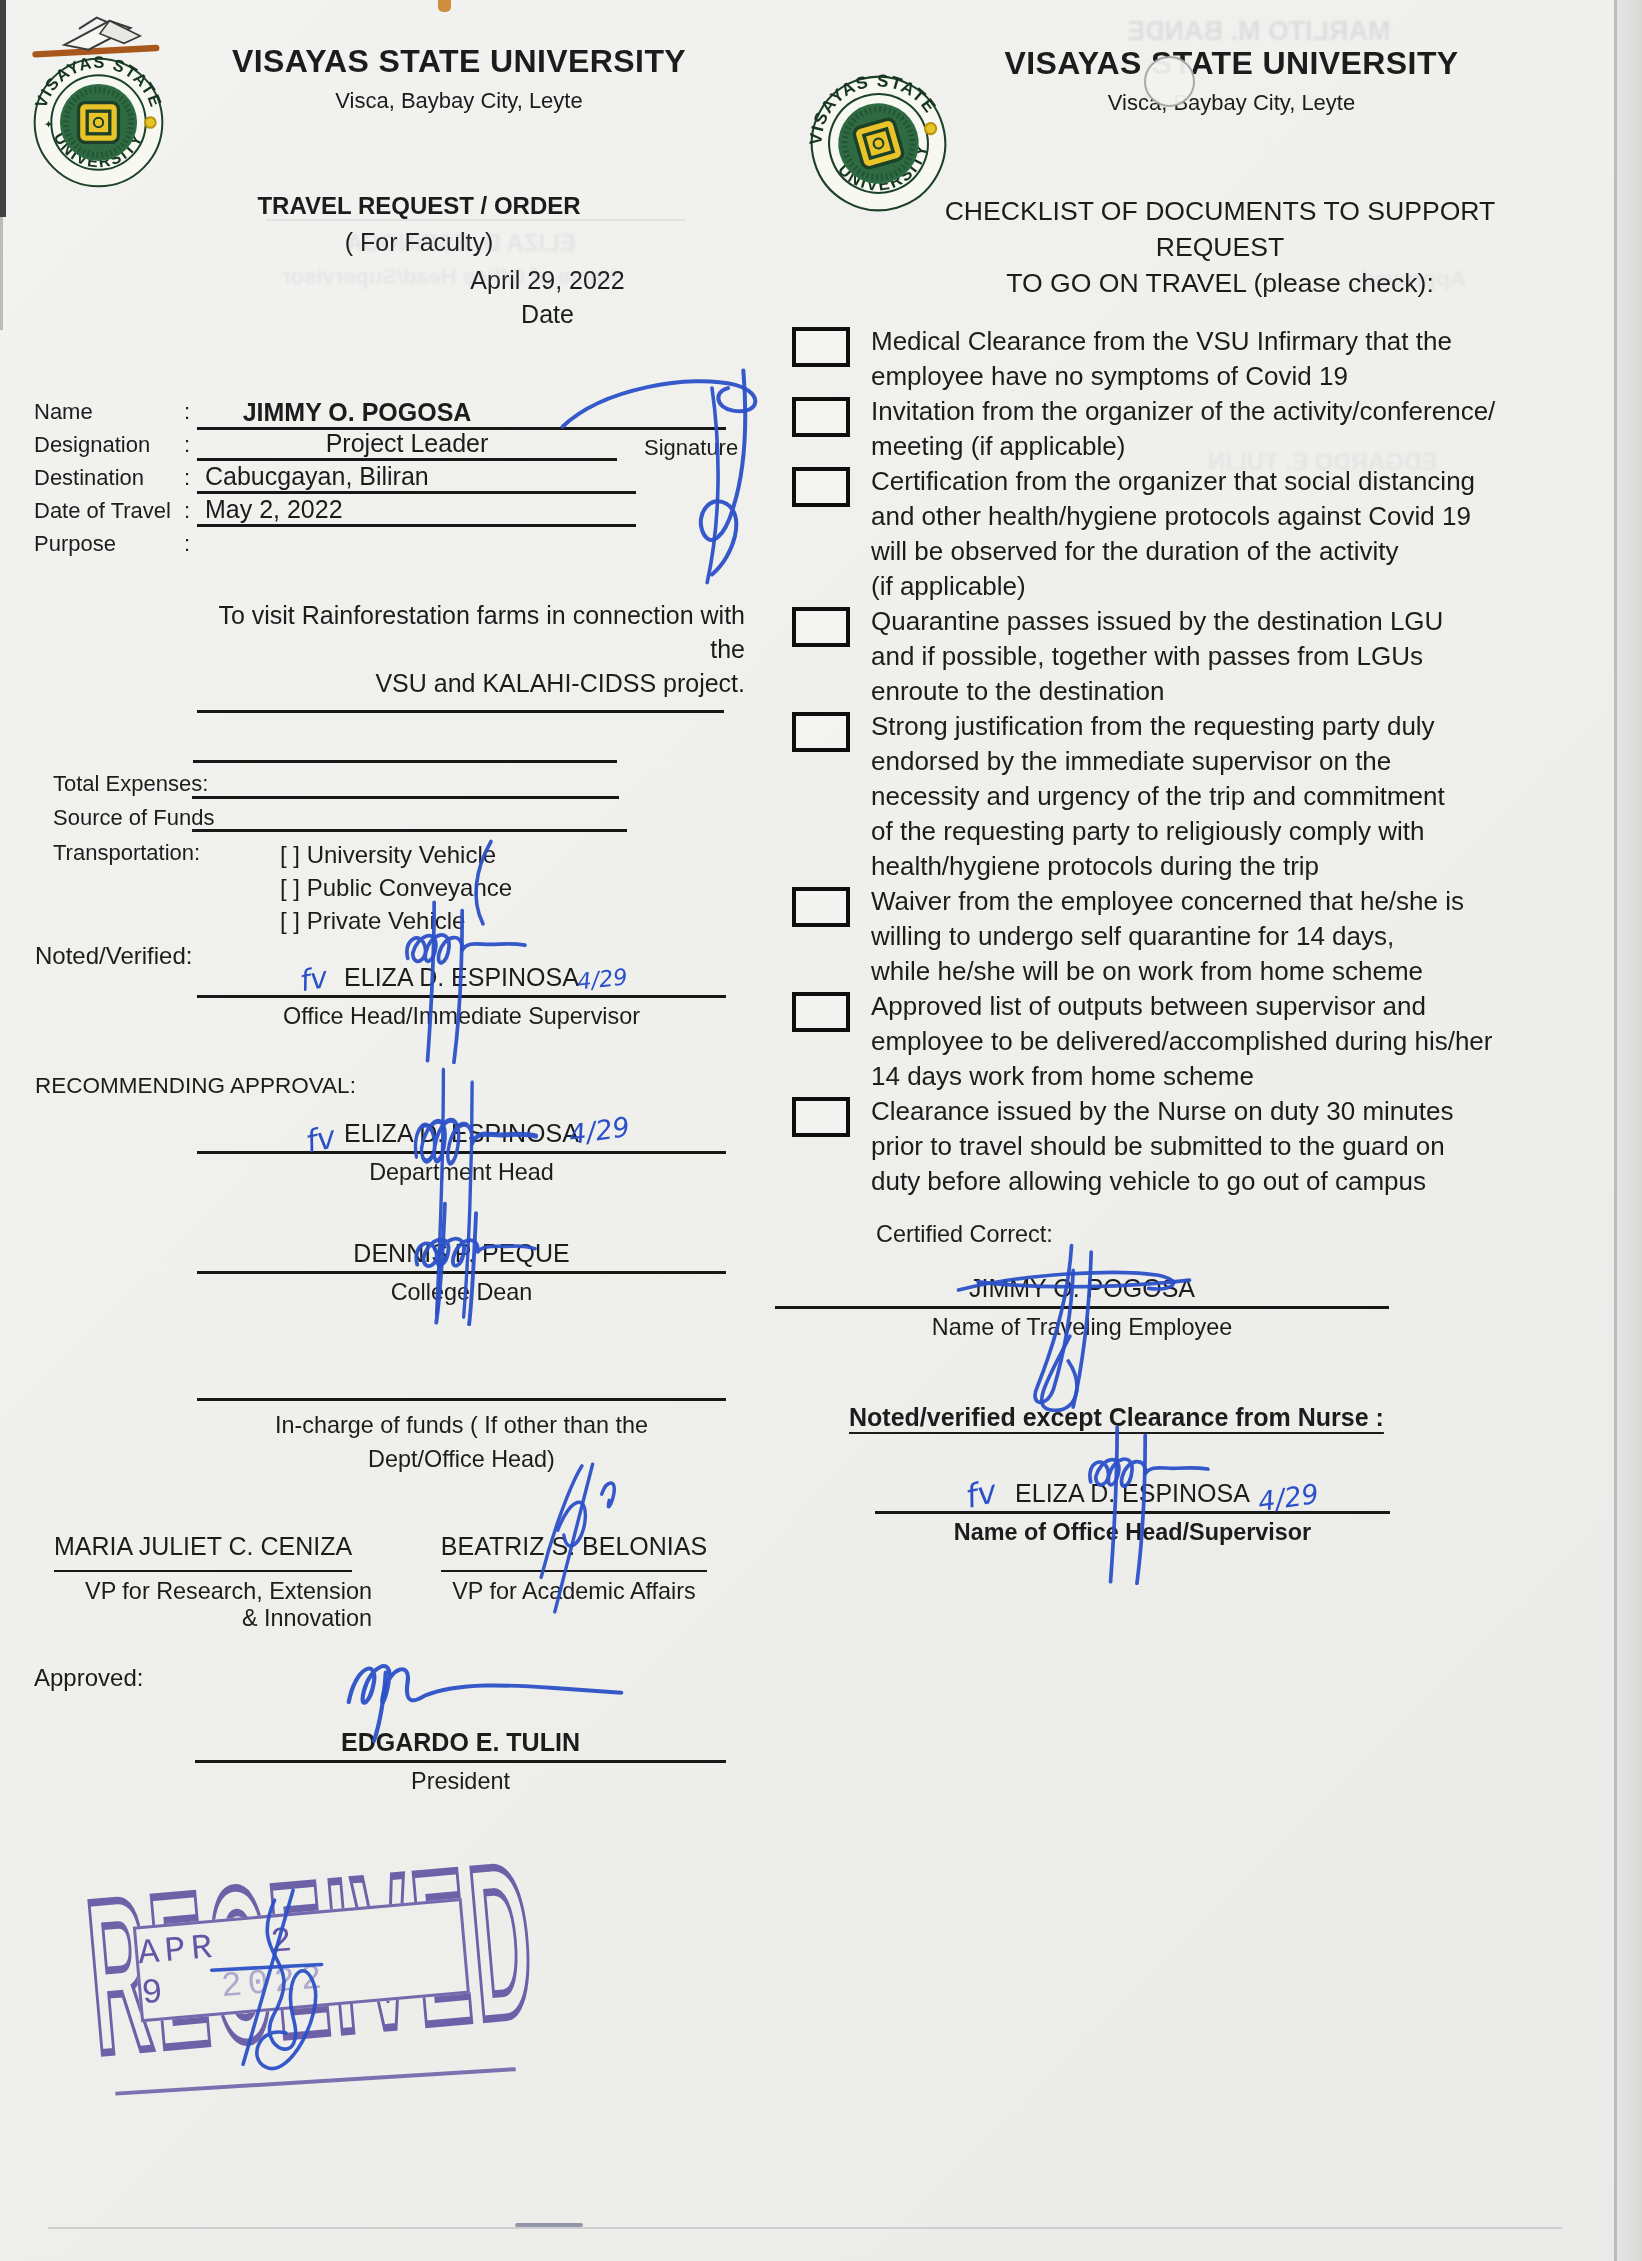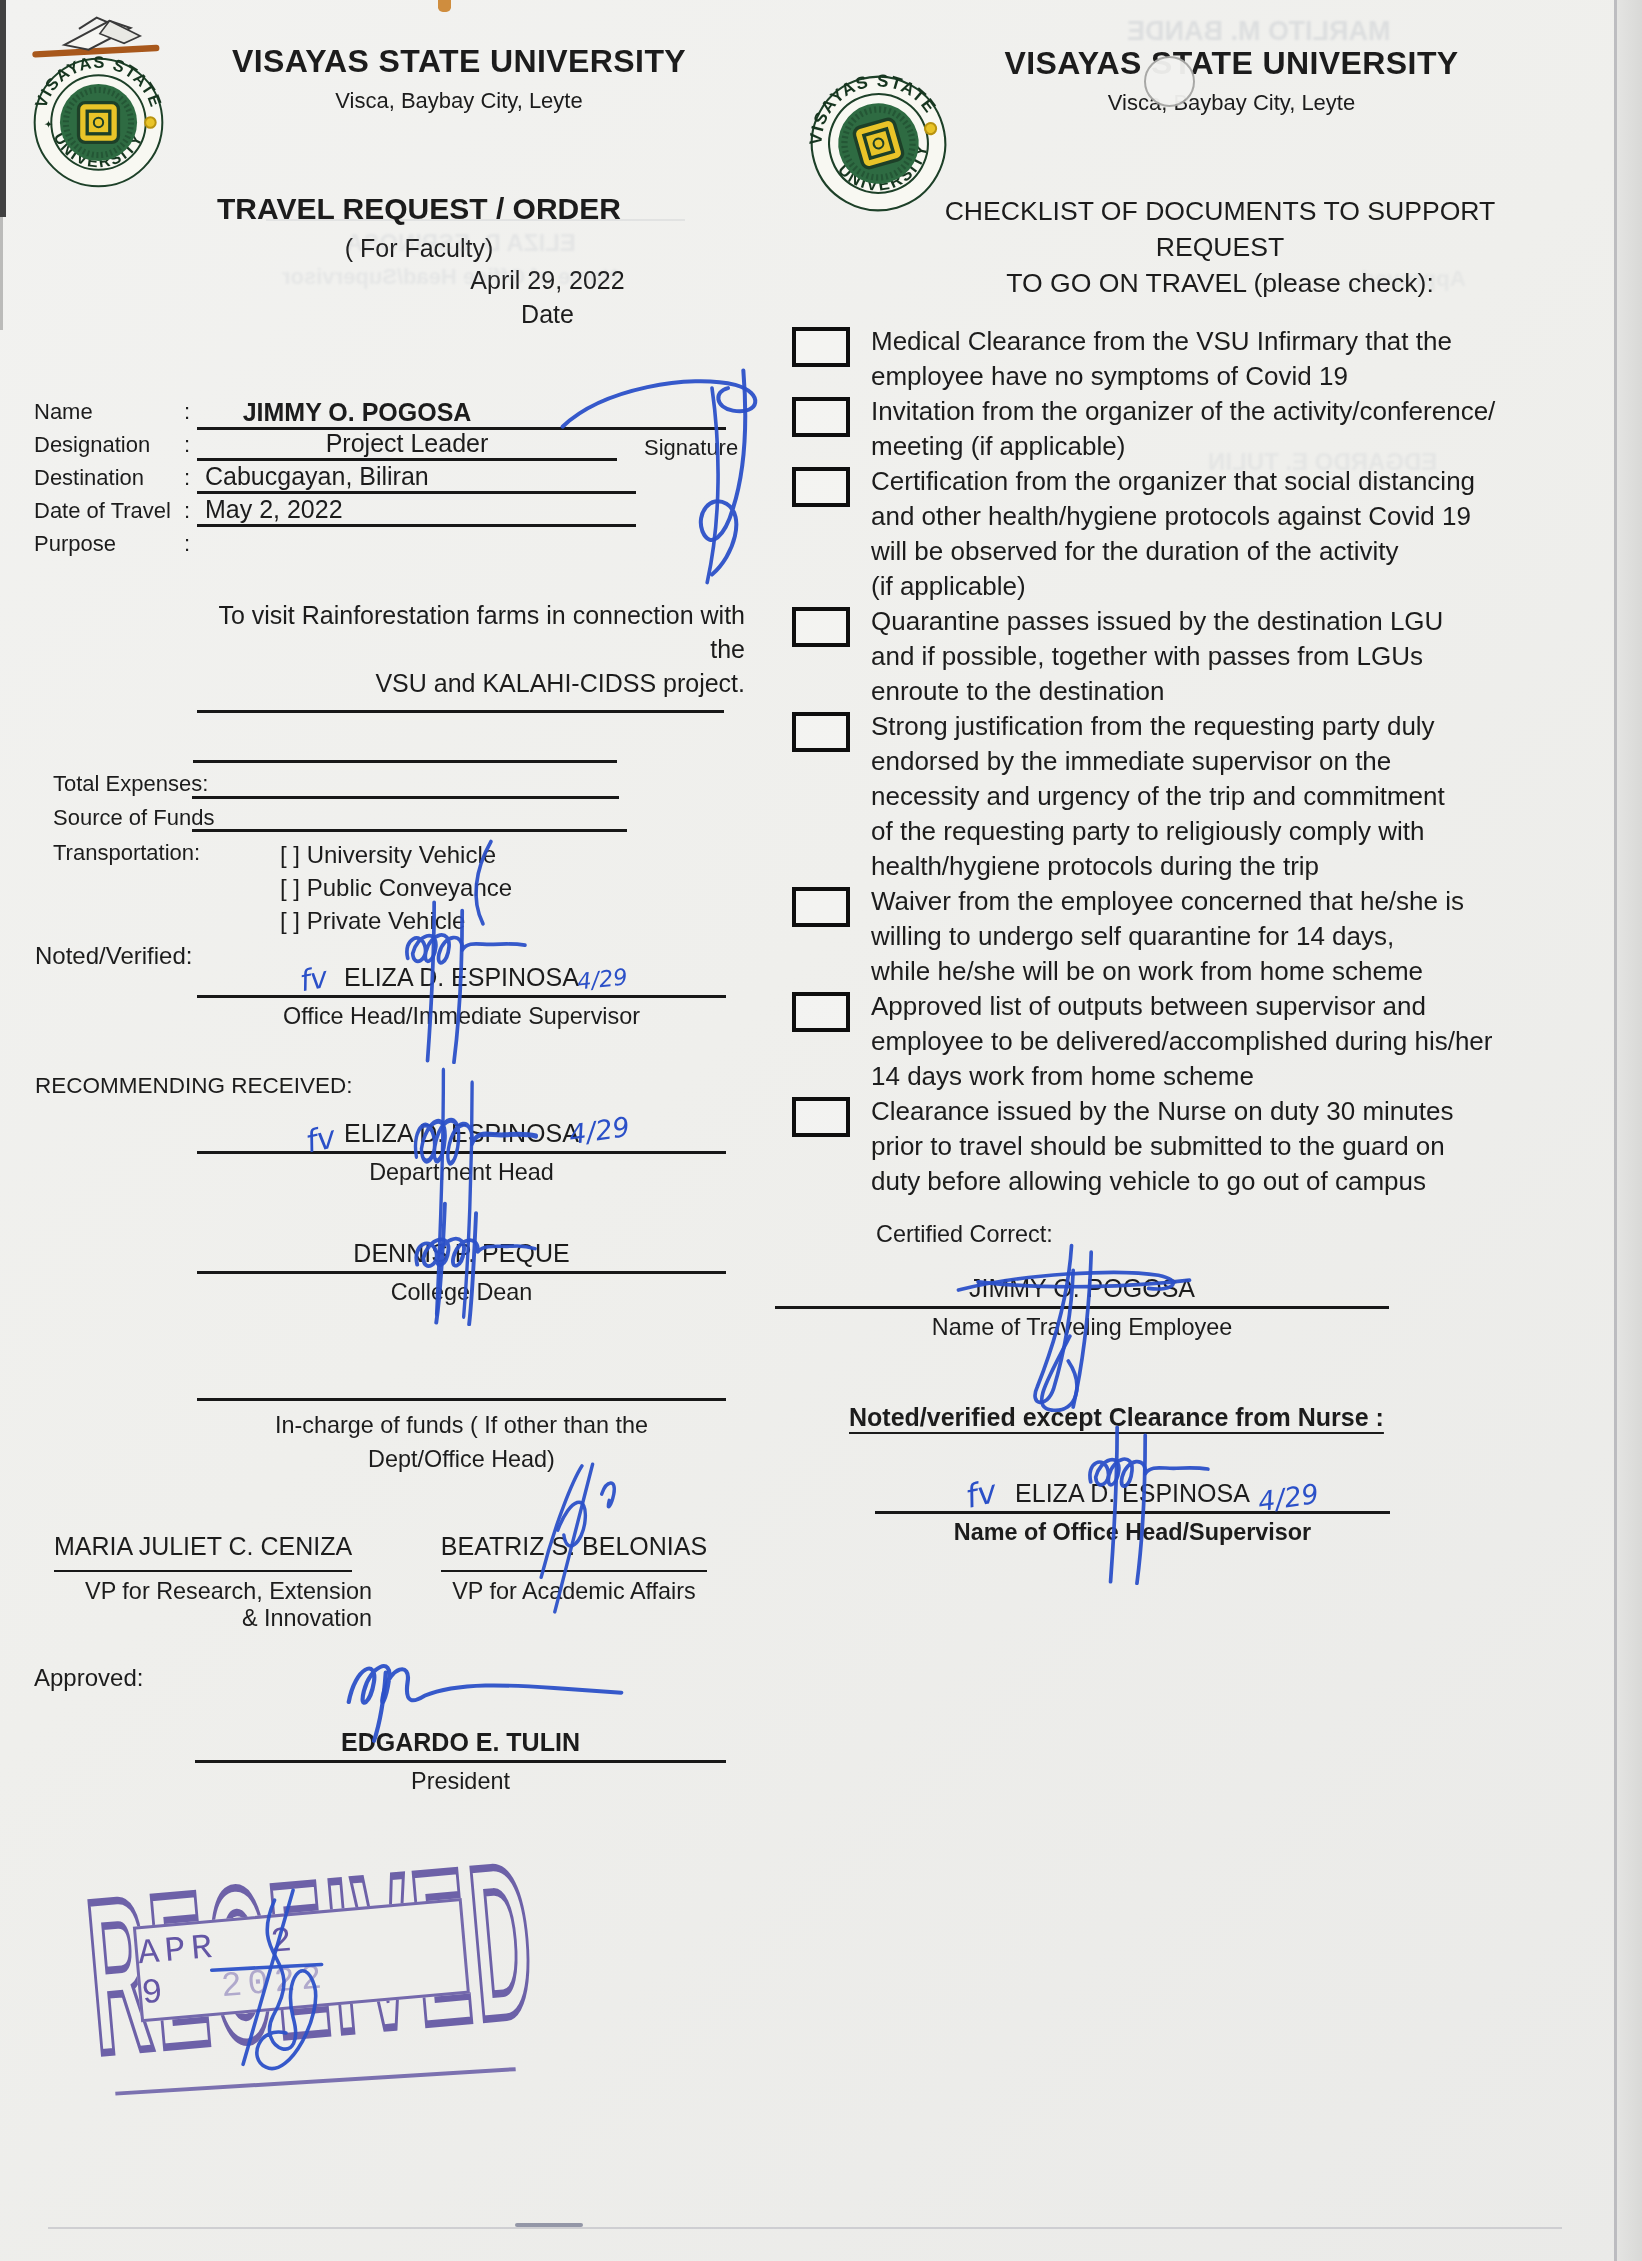--- a/index.html
+++ b/index.html
@@ -5,21 +5,21 @@
   html,body{margin:0;padding:0;background:#cfcfcd;}
   #page{position:relative;width:1643px;height:2261px;overflow:hidden;
         background:linear-gradient(135deg,#f2f2f0 0%,#efefec 45%,#eaeae8 100%);
         font-family:"Liberation Sans",sans-serif;color:#1c1c1c;}
   .abs{position:absolute;}
   .ctr{text-align:center;}
   .pre{white-space:pre-line;text-align:right;}
   .b{font-weight:bold;}
   .uni{font-size:32px;font-weight:bold;letter-spacing:0.4px;}
   .addr{font-size:22px;margin-top:8px;}
-  .doc-title{font-size:30px;font-weight:bold;}
+  .doc-title{font-size:24px;font-weight:bold;}
   .sub{font-size:25px;margin-top:8px;}
   .lbl{font-size:22px;}
   .val{font-size:25px;}
   .fline{border-bottom:3.2px solid #181818;display:flex;align-items:flex-end;}
   .fline.center{justify-content:center;}
   .fline.left{justify-content:flex-start;padding-left:8px;}
   .sigline .sig-name{font-size:25px;text-align:center;padding-bottom:3.2px;border-bottom:3.2px solid #181818;}
   .sigline .sig-title{font-size:23.4px;text-align:center;padding-top:4.8px;}
   .vp-name{font-size:25px;border-bottom:2.4px solid #181818;padding-bottom:9px;display:inline-block;}
   .vp-title{font-size:23.4px;margin-top:6.4px;}
@@ -166,21 +166,21 @@
     <path d="M62,4 C62,60 58,140 54,196" stroke-width="4.5"></path>
     <path d="M96,14 C96,80 92,150 86,198" stroke-width="4.5"></path>
   </svg>
   <span class="penblue abs" style="left:300px;top:962px;font-size:29px;transform:rotate(-10deg);z-index:21;">fv</span>
   <span class="penblue abs" style="left:577px;top:966px;font-size:22.5px;transform:rotate(-6deg);z-index:21;">4/29</span>
   <div class="sigline abs" style="left:197px;top:963px;width:529px;">
     <div class="sig-name">ELIZA D. ESPINOSA</div>
     <div class="sig-title">Office Head/Immediate Supervisor</div>
   </div>
 
-  <div class="abs" style="left:35px;top:1073px;font-size:22.5px;">RECOMMENDING RECEIVED:</div>
+  <div class="abs" style="left:35px;top:1073px;font-size:22.5px;">RECOMMENDING APPROVAL:</div>
   <svg class="sig" style="left:391px;top:1065px;" width="169" height="254" viewBox="0 0 200 200" preserveAspectRatio="none">
     <path d="M30,72 C24,48 46,38 51,58 C55,74 37,84 36,66 C42,42 66,36 64,58 C62,78 48,82 52,64 C58,40 82,36 80,58 C78,80 64,84 68,66 C74,42 98,40 96,62 C103,50 118,56 134,55 C152,54 166,55 172,56" stroke-width="4"></path>
     <path d="M62,4 C62,60 58,140 54,196" stroke-width="4"></path>
     <path d="M96,14 C96,80 92,150 86,198" stroke-width="4"></path>
   </svg>
   <span class="penblue abs" style="left:306px;top:1121px;font-size:31px;transform:rotate(-12deg);z-index:21;">fv</span>
   <span class="penblue abs" style="left:569px;top:1115px;font-size:27px;transform:rotate(-8deg);z-index:21;">4/29</span>
   <div class="sigline abs" style="left:197px;top:1119px;width:529px;">
     <div class="sig-name">ELIZA D. ESPINOSA</div>
     <div class="sig-title">Department Head</div>

